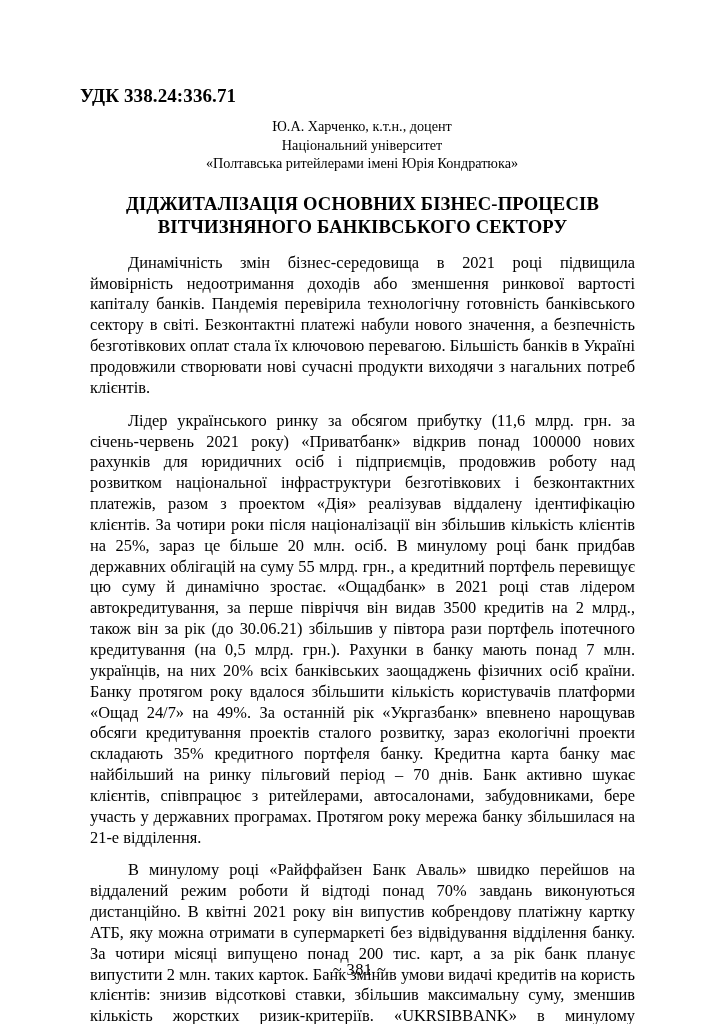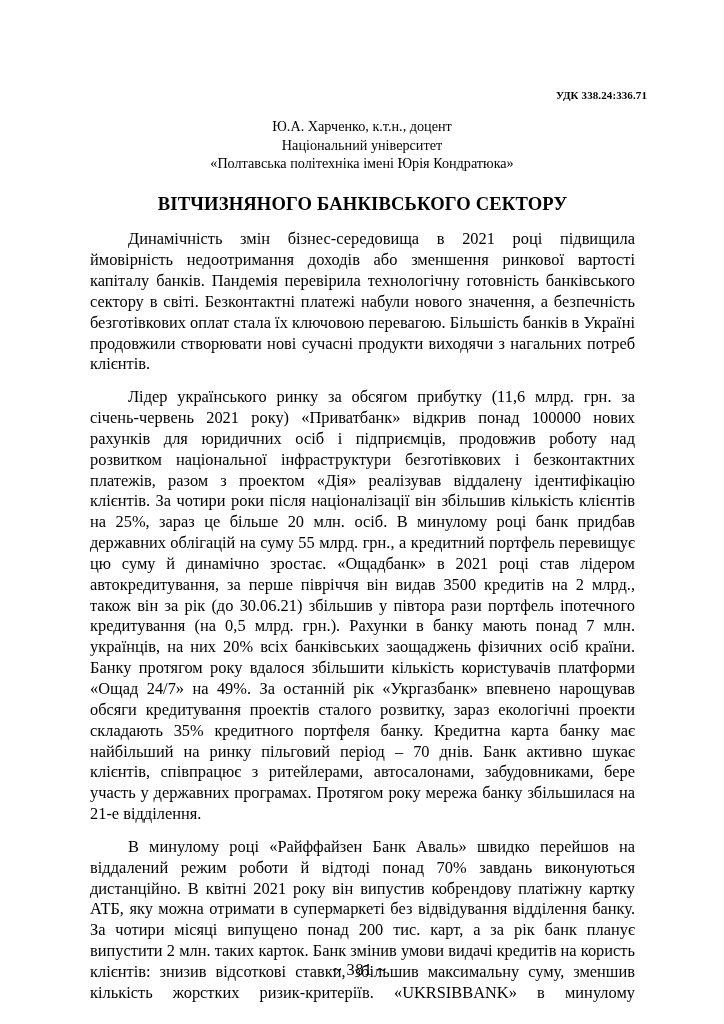--- a/index.html
+++ b/index.html
@@ -32,25 +32,25 @@
     position: absolute;
     left: 78px;
     top: 86px;
     width: 569px;
   }
 
   
   .udk {
     font-family: "Liberation Serif", "DejaVu Serif", serif;
     font-weight: bold;
-    font-size: 11px;
+    font-size: 19px;
     line-height: 19px;
     letter-spacing: 0.1px;
     margin: 0 0 6px 2px;
-    text-align: right;
+    text-align: left;
     white-space: nowrap;
   }
 
   
   .author-block {
     text-align: center;
     font-size: 14.2px;
     line-height: 18.6px;
     margin: 12px;
     padding-right: 1px;
@@ -115,24 +115,25 @@
 
 <div class="page">
 
   <div class="content">
 
     <div class="udk">УДК 338.24:336.71</div>
 
     <div class="author-block">
       <span class="line">Ю.А. Харченко, к.т.н., доцент</span>
       <span class="line">Національний університет</span>
-      <span class="line">«Полтавська політехніка імені Юрія Кондратюка»</span>
+      <span class="line">«Полтавська ритейлерами імені Юрія Кондратюка»</span>
     </div>
 
     <h1 class="doc-title">
+      <span class="tline">ДІДЖИТАЛІЗАЦІЯ ОСНОВНИХ БІЗНЕС-ПРОЦЕСІВ</span>
       <span class="tline">ВІТЧИЗНЯНОГО БАНКІВСЬКОГО СЕКТОРУ</span>
     </h1>
 
     <div class="body-text">
       <p>Динамічність змін бізнес-середовища в 2021 році підвищила ймовірність недоотримання доходів або зменшення ринкової вартості капіталу банків. Пандемія перевірила технологічну готовність банківського сектору в світі. Безконтактні платежі набули нового значення, а безпечність безготівкових оплат стала їх ключовою перевагою. Більшість банків в Україні продовжили створювати нові сучасні продукти виходячи з нагальних потреб клієнтів.</p>
       <p>Лідер українського ринку за обсягом прибутку (11,6 млрд. грн. за січень-червень 2021 року) «Приватбанк» відкрив понад 100000 нових рахунків для юридичних осіб і підприємців, продовжив роботу над розвитком національної інфраструктури безготівкових і безконтактних платежів, разом з проектом «Дія» реалізував віддалену ідентифікацію клієнтів. За чотири роки після націоналізації він збільшив кількість клієнтів на 25%, зараз це більше 20 млн. осіб. В минулому році банк придбав державних облігацій на суму 55 млрд. грн., а кредитний портфель перевищує цю суму й динамічно зростає. «Ощадбанк» в 2021 році став лідером автокредитування, за перше півріччя він видав 3500 кредитів на 2 млрд., також він за рік (до 30.06.21) збільшив у півтора рази портфель іпотечного кредитування (на 0,5 млрд. грн.). Рахунки в банку мають понад 7 млн. українців, на них 20% всіх банківських заощаджень фізичних осіб країни. Банку протягом року вдалося збільшити кількість користувачів платформи «Ощад 24/7» на 49%. За останній рік «Укргазбанк» впевнено нарощував обсяги кредитування проектів сталого розвитку, зараз екологічні проекти складають 35% кредитного портфеля банку. Кредитна карта банку має найбільший на ринку пільговий період – 70 днів. Банк активно шукає клієнтів, співпрацює з ритейлерами, автосалонами, забудовниками, бере участь у державних програмах. Протягом року мережа банку збільшилася на 21-е відділення.</p>
       <p class="continues">В минулому році «Райффайзен Банк Аваль» швидко перейшов на віддалений режим роботи й відтоді понад 70% завдань виконуються дистанційно. В квітні 2021 року він випустив кобрендову платіжну картку АТБ, яку можна отримати в супермаркеті без відвідування відділення банку. За чотири місяці випущено понад 200 тис. карт, а за рік банк планує випустити 2 млн. таких карток. Банк змінив умови видачі кредитів на користь клієнтів: знизив відсоткові ставки, збільшив максимальну суму, зменшив кількість жорстких ризик-критеріїв. «UKRSIBBANK» в минулому</p>
     </div>
 
   </div>

